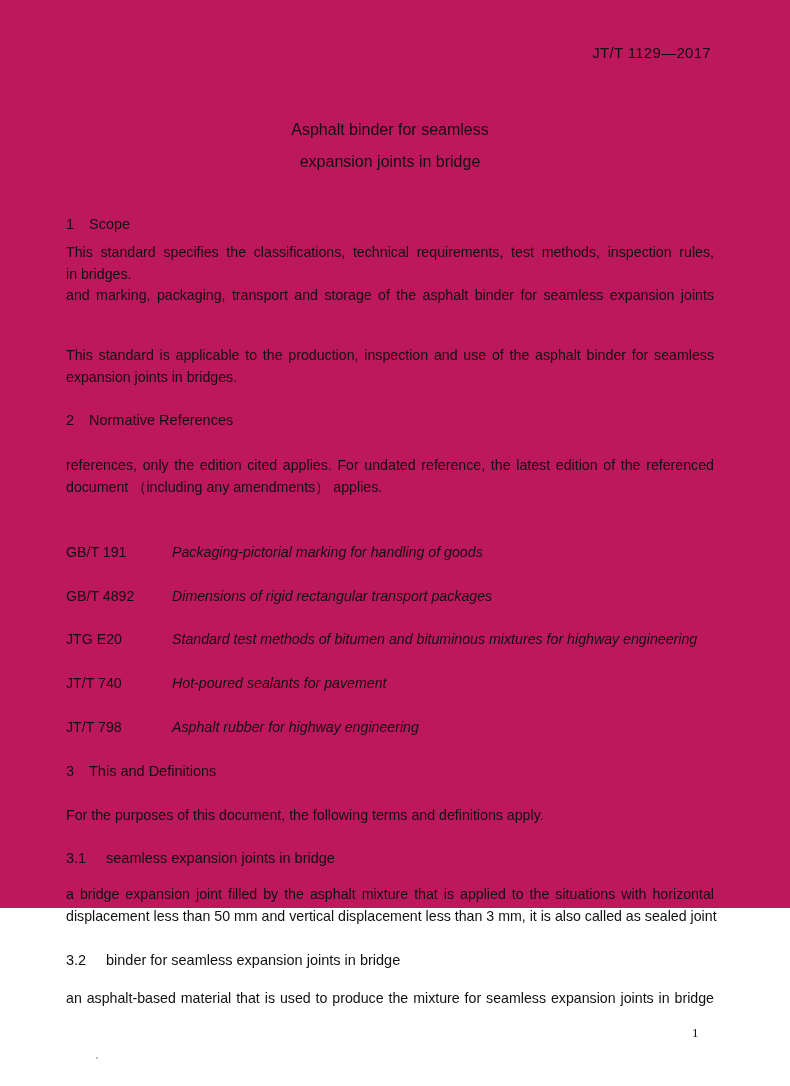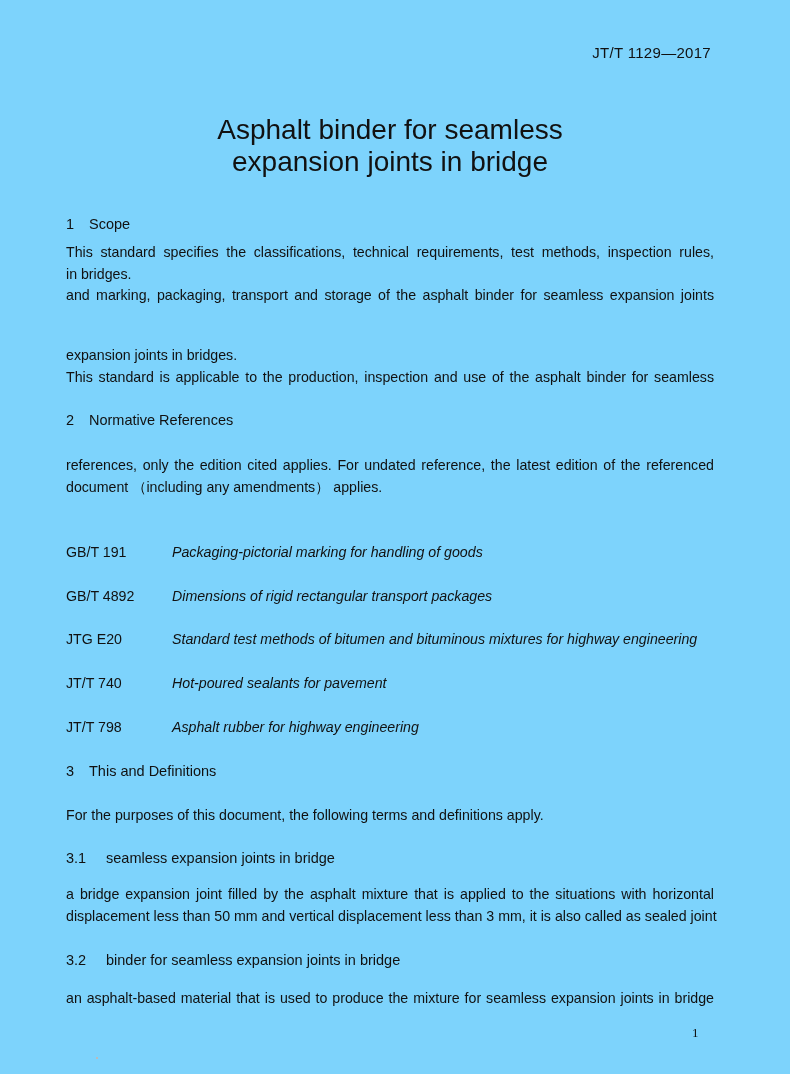--- a/index.html
+++ b/index.html
@@ -11,34 +11,34 @@
       width: 790px;
       height: 1086px;
       position: relative;
       overflow: hidden;
       font-family: "Liberation Sans", "DejaVu Sans", sans-serif;
       color: #111111;
     }
     .page {
       position: absolute;
       left: 0; top: 0;
-      width: 790px; height: 1074px;
-      background: #7dd3fc;
+      width: 790px; height: 908px;
+      background: #be185d;
     }
     .abs { position: absolute; white-space: nowrap; }
     .std-code {
       right: 79px;
       top: 44px;
       font-size: 15px;
       letter-spacing: 0.3px;
     }
     .title {
       left: 0; width: 780px;
       text-align: center;
-      font-size: 28px;
+      font-size: 16px;
       line-height: 32px;
       top: 114px;
     }
     .heading {
       left: 66px;
       font-size: 14.5px;
     }
     .heading .num { display: inline-block; width: 23px; }
     .heading .num.sub { width: 40px; }
     .para {
@@ -90,22 +90,22 @@
     <span class="num">1</span><span>Scope</span>
   </div>
 
   <div class="abs para" style="top:242px;">
     <span class="line">This standard specifies the classifications, technical requirements, test methods, inspection rules,</span>
     <span class="line last">in bridges.</span>
     <span class="line">and marking, packaging, transport and storage of the asphalt binder for seamless expansion joints</span>
   </div>
 
   <div class="abs para" style="top:345px;">
+    <span class="line">This standard is applicable to the production, inspection and use of the asphalt binder for seamless</span>
     <span class="line last">expansion joints in bridges.</span>
-    <span class="line">This standard is applicable to the production, inspection and use of the asphalt binder for seamless</span>
   </div>
 
   <div class="abs heading" style="top:412px;">
     <span class="num">2</span><span>Normative References</span>
   </div>
 
   <div class="abs para" style="top:455px;">
     <span class="line">references, only the edition cited applies.  For undated reference, the latest edition of the referenced</span>
     <span class="line last">document （including any amendments） applies.</span>
   </div>

